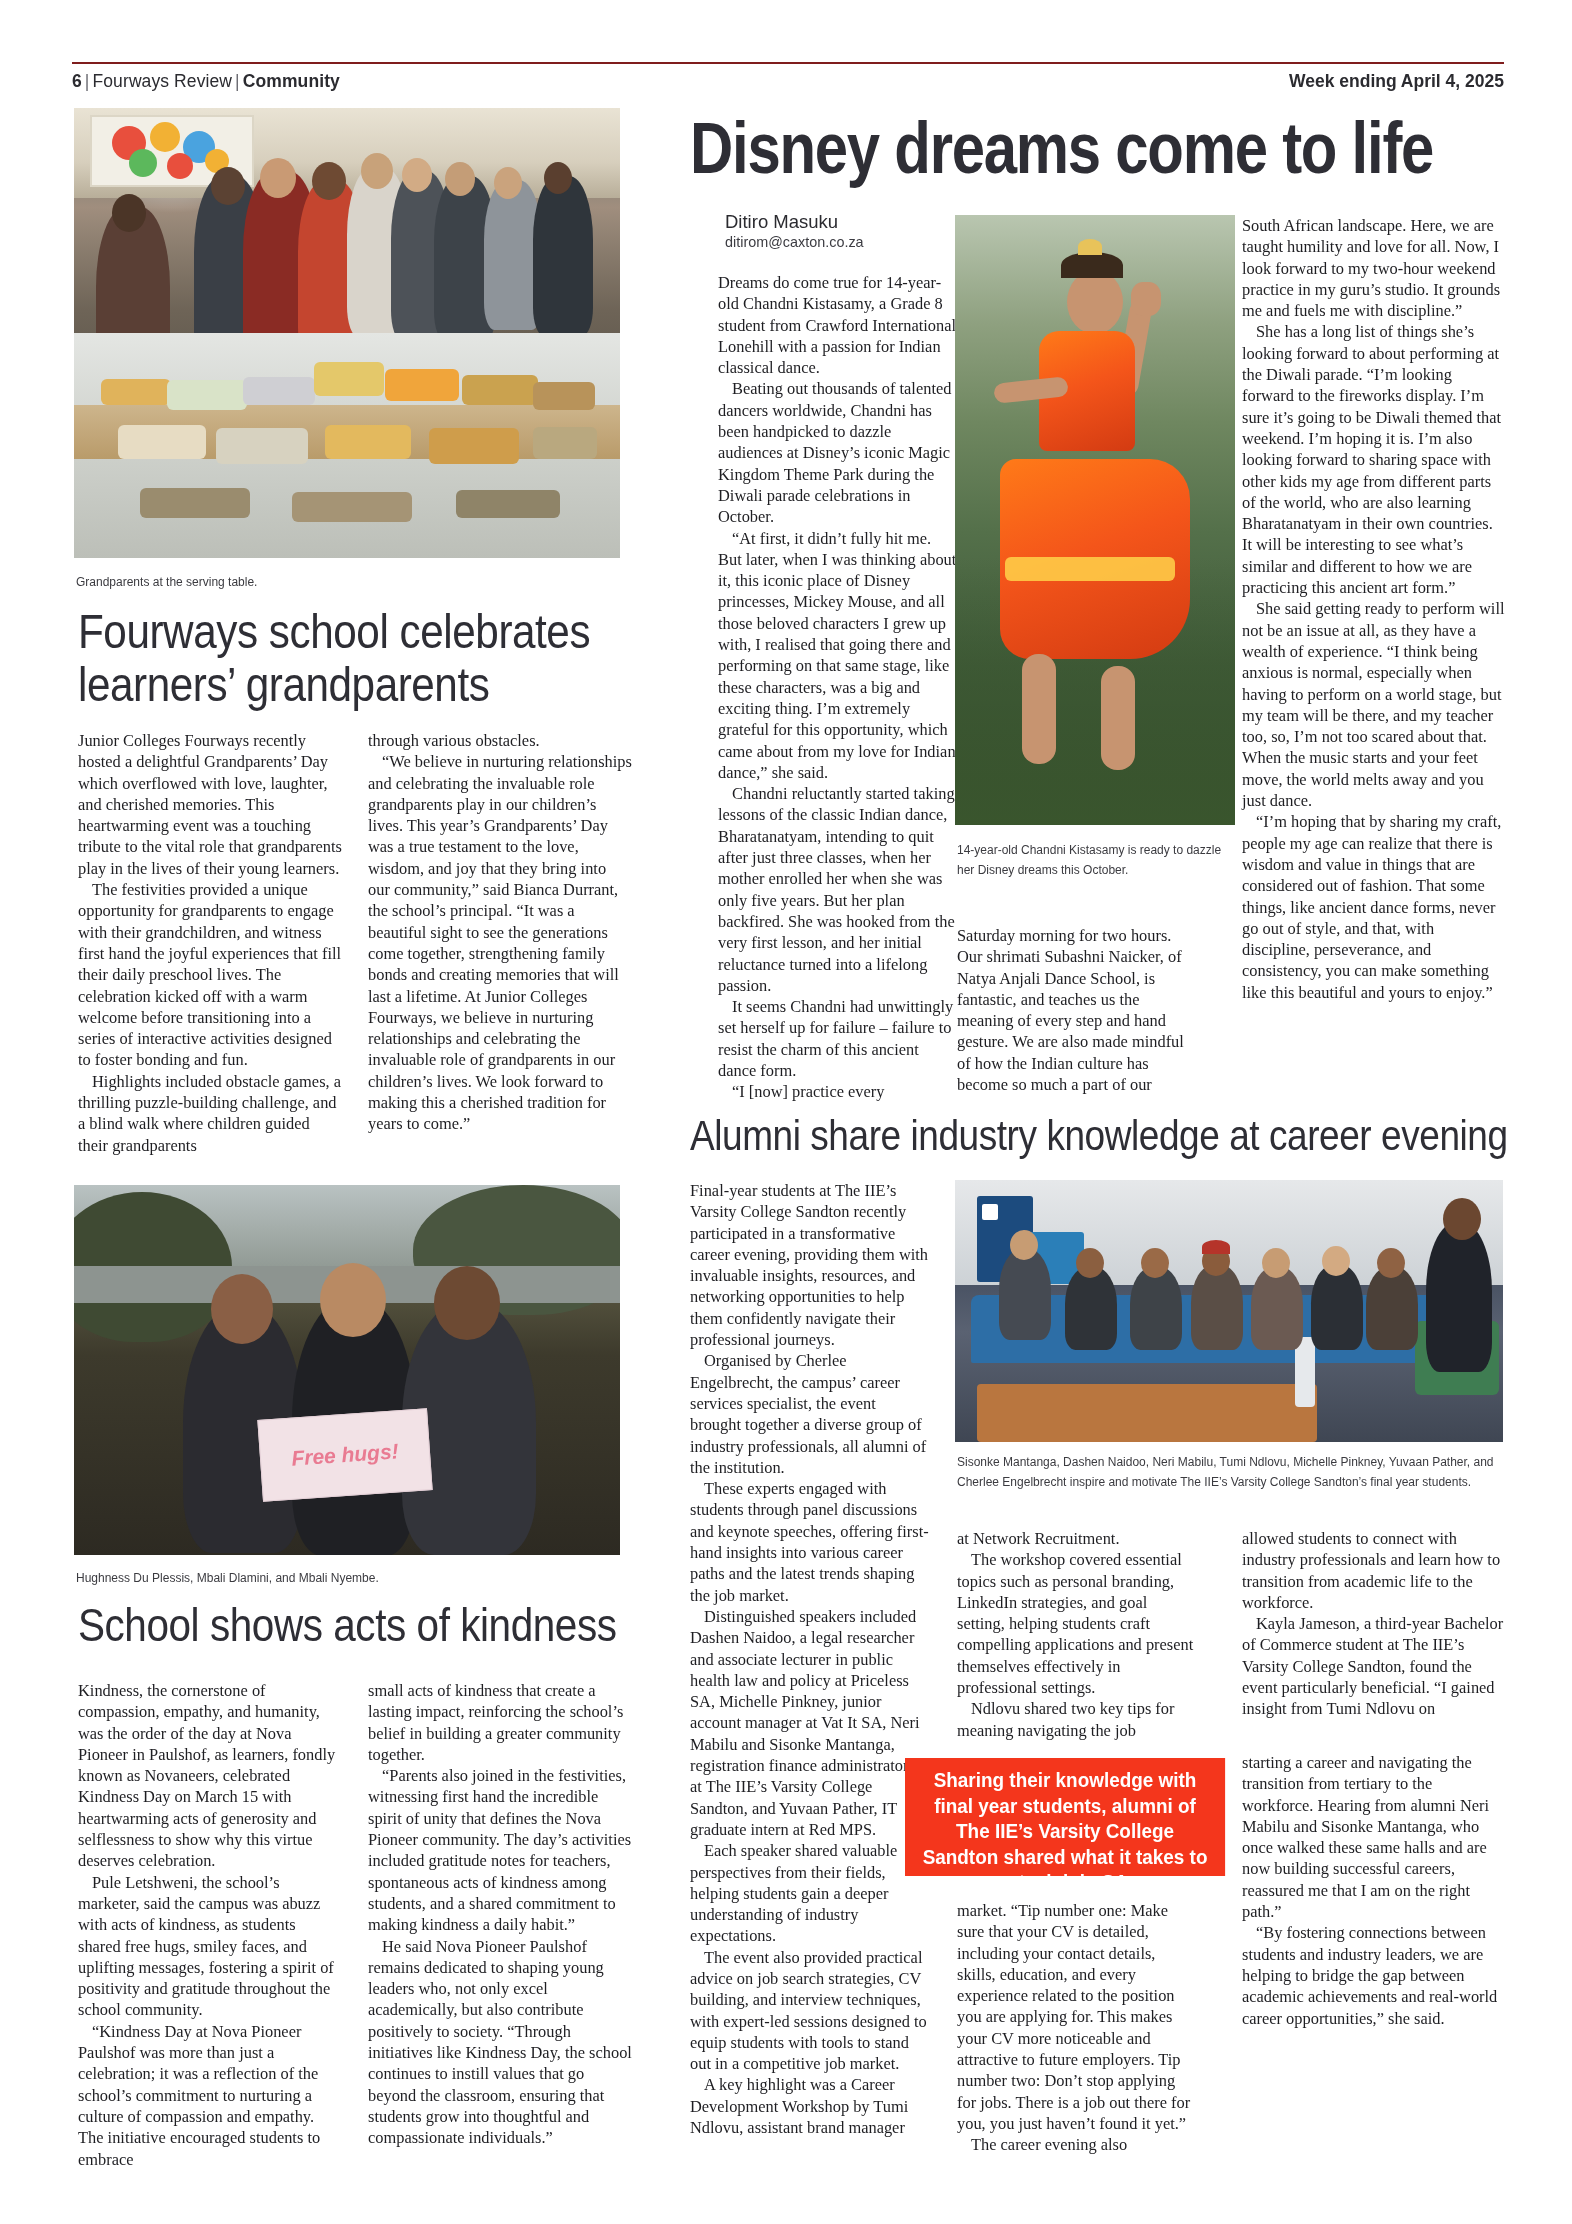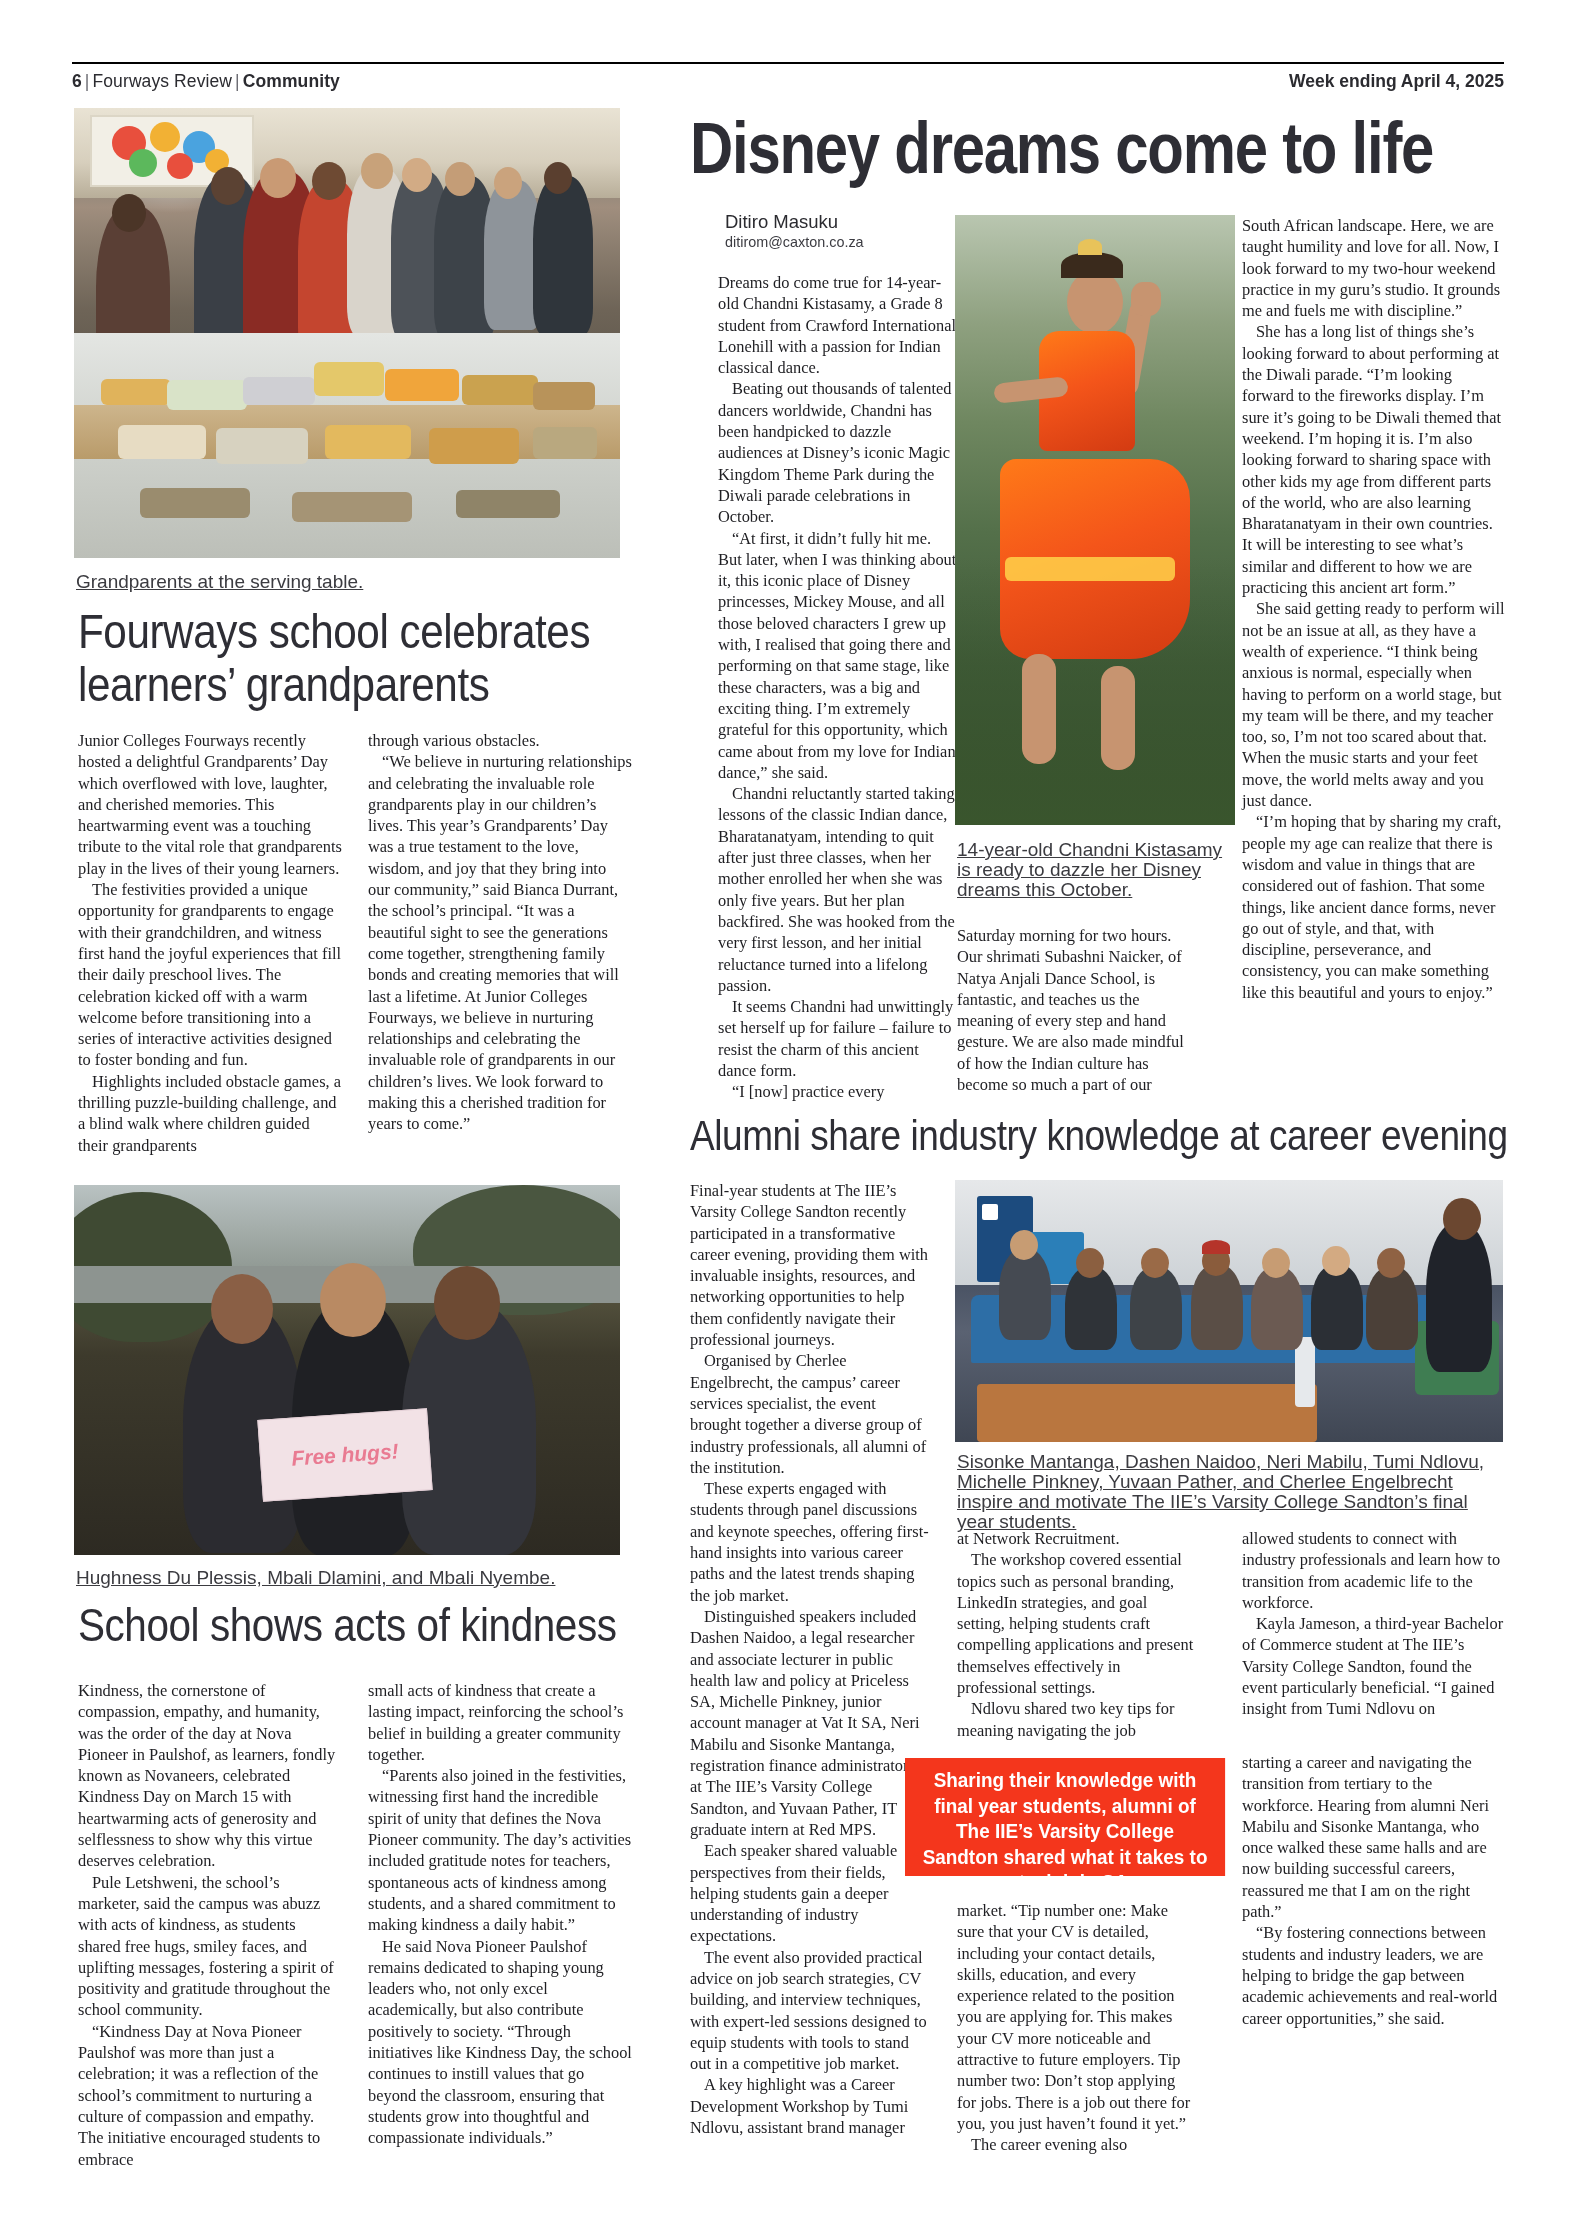--- a/index.html
+++ b/index.html
@@ -18,21 +18,21 @@
     left: 0; top: 0;
     width: 1572px; height: 2224px;
     padding: 0;
   }
 
   
   .masthead {
     position: absolute;
     left: 72px; top: 62px;
     width: 1432px;
-    border-top: 2px solid #000000;
+    border-top: 2px solid #7f1d1d;
     padding-top: 7px;
     display: flex;
     align-items: baseline;
     justify-content: space-between;
     font-family: "Liberation Sans", sans-serif;
   }
   .mast-left { font-size: 17.5px; color: #2b2b30; letter-spacing: .1px; }
   .mast-left .pg { font-weight: bold; }
   .mast-left .sep { color: #6b6b72; padding: 0 3px; }
   .mast-left .sec { font-weight: bold; }
@@ -40,24 +40,23 @@
 
   
   .photo {
     position: absolute;
     overflow: hidden;
     background: #cfd3d6;
   }
   .caption {
     position: absolute;
     font-family: "Liberation Sans", sans-serif;
-    font-size: 19px;
+    font-size: 12px;
     line-height: 20px;
     color: #3b3b40;
-    text-decoration: underline;
   }
   .headline {
     position: absolute;
     font-family: "Liberation Sans Narrow", "Liberation Sans", sans-serif;
     color: #2e2e35;
     font-weight: normal;
     letter-spacing: -0.5px;
     transform: scaleX(0.88);
     transform-origin: left top;
   }

